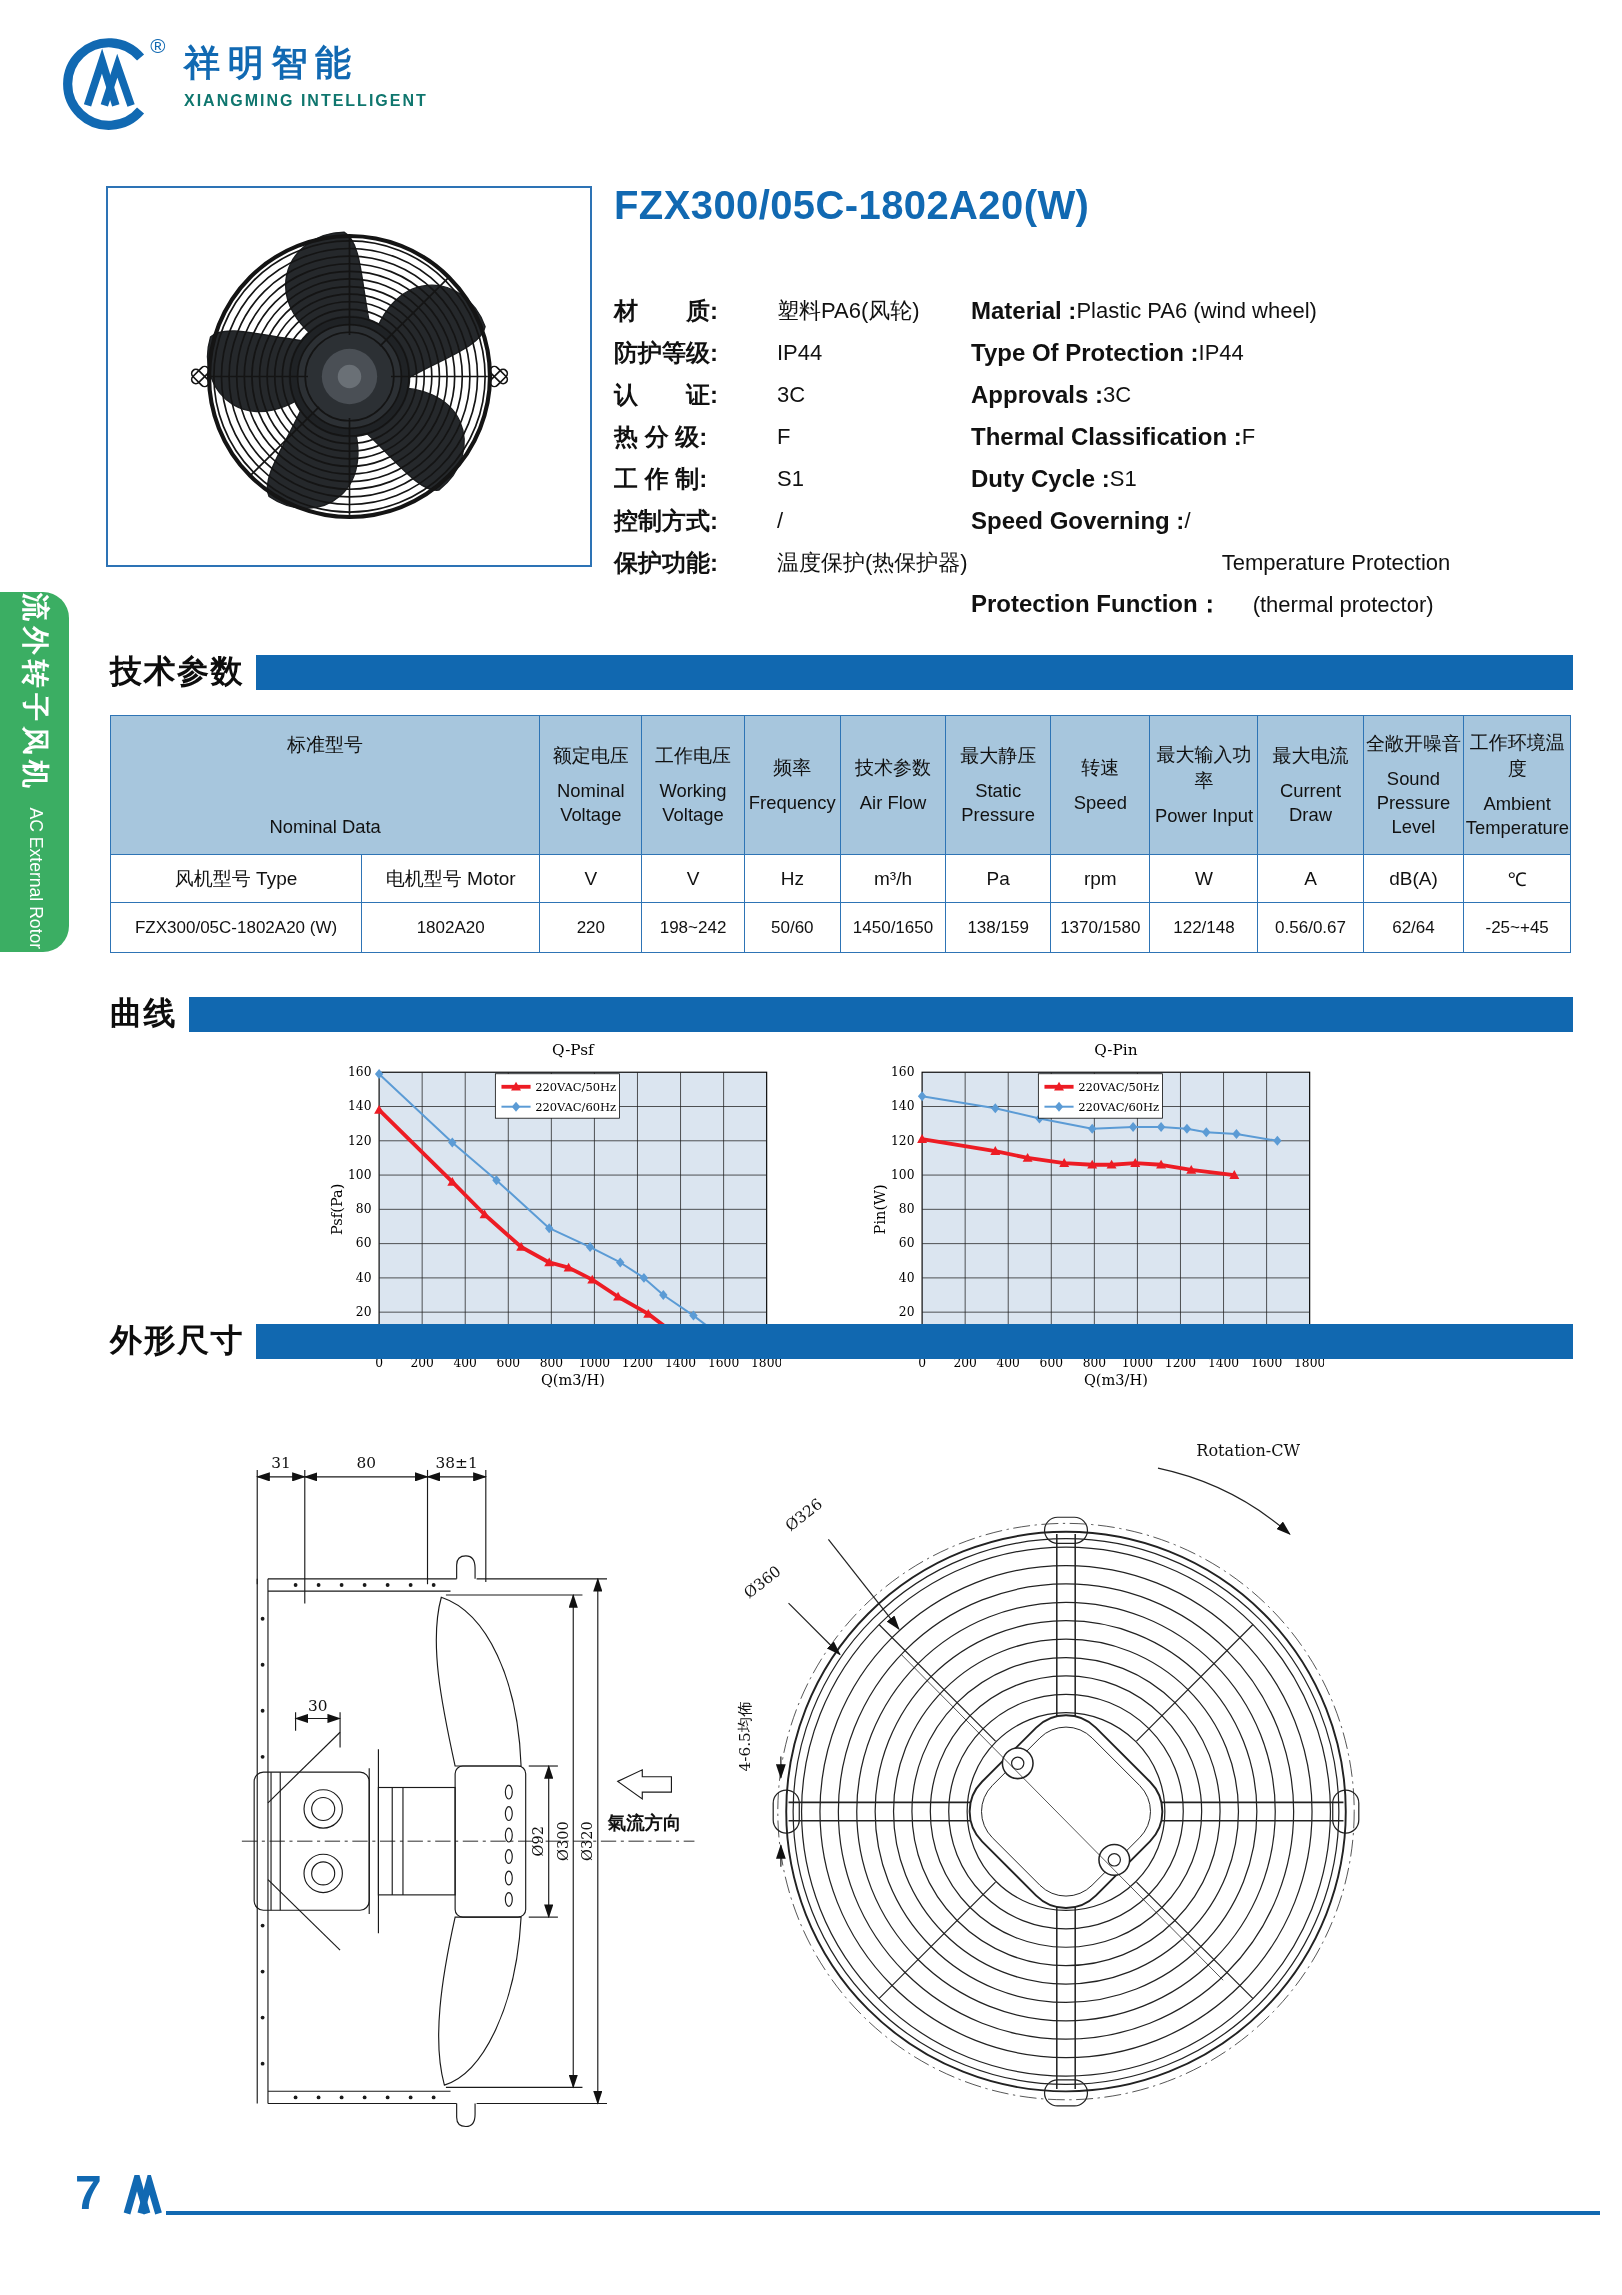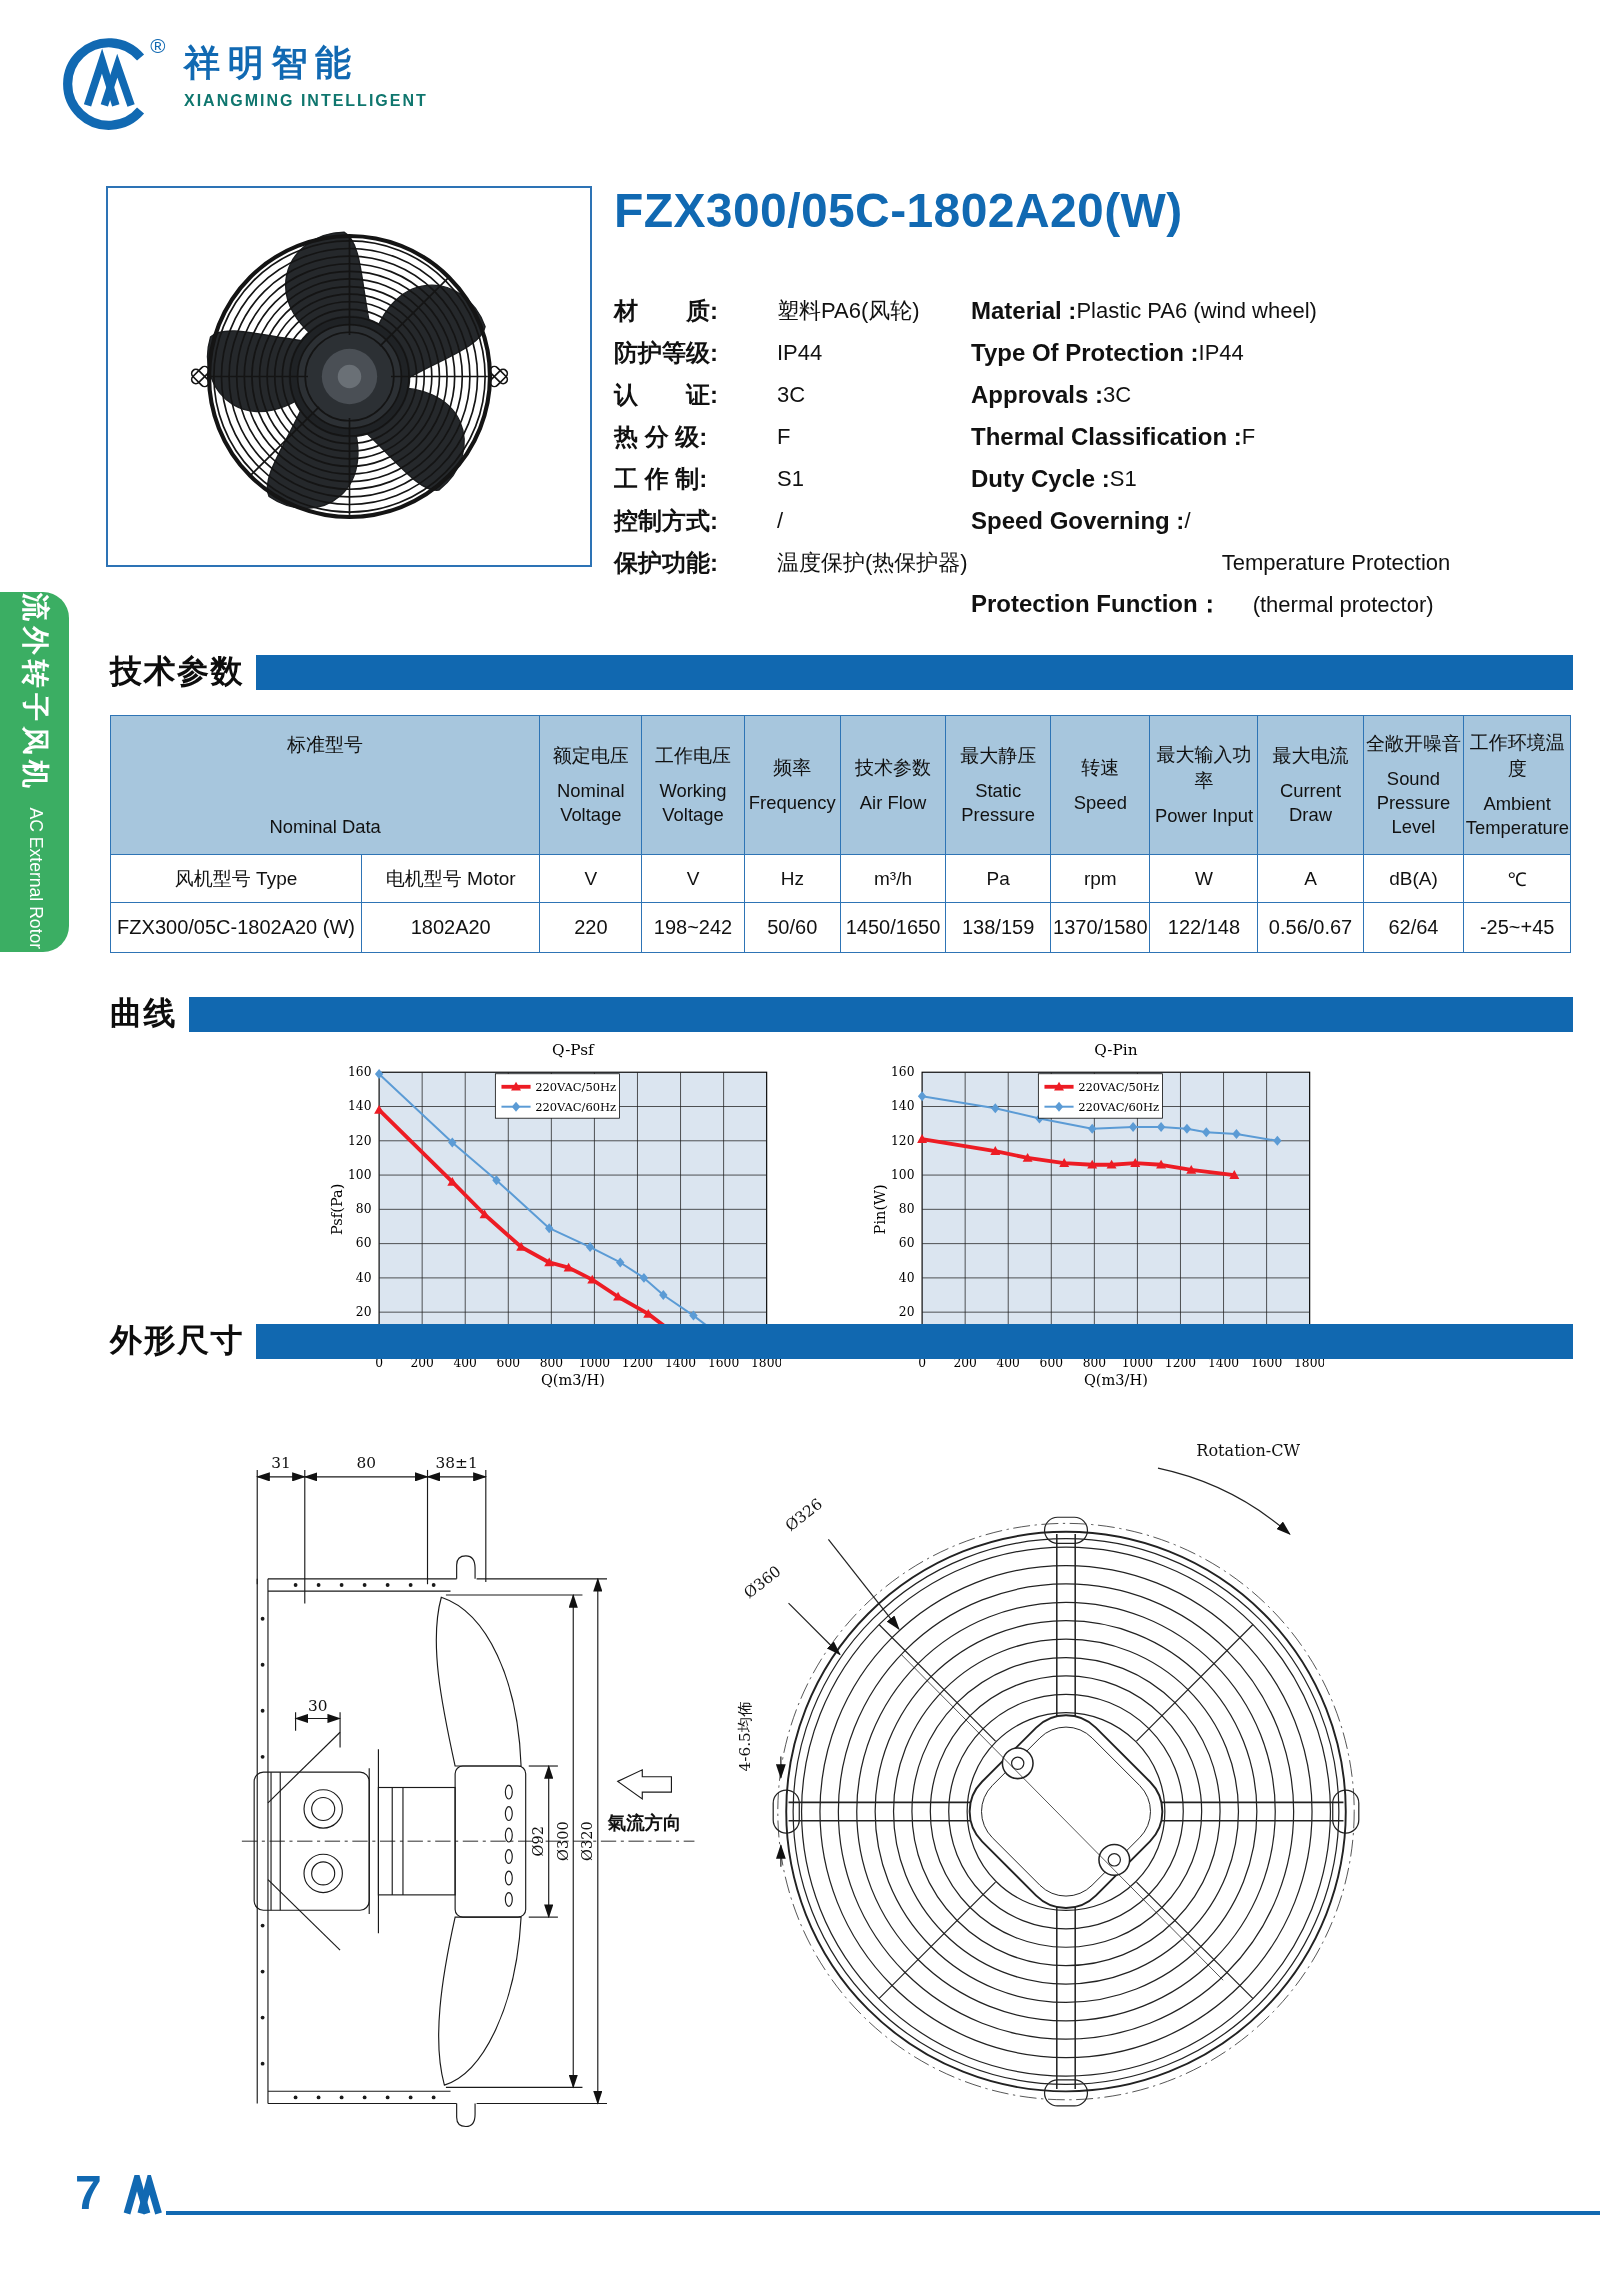--- a/index.html
+++ b/index.html
@@ -15,21 +15,21 @@
   
   .side-tab{left:0;top:592px;width:69px;height:360px;background:#3bae63;border-radius:0 26px 26px 0;}
   .side-inner{position:absolute;width:360px;height:69px;left:50%;top:50%;transform:translate(-50%,-50%) rotate(90deg);display:flex;align-items:center;justify-content:center;gap:14px;white-space:nowrap;}
   .side-cn{color:#fff;font-size:28px;font-weight:700;letter-spacing:5.4px;}
   .side-en{color:#fff;font-size:17.6px;}
 
   
   .photo-frame{left:106px;top:186px;width:482px;height:377px;border:2.3px solid #2d73b5;background:#fff;display:flex;align-items:center;justify-content:center;}
 
   
-  .prod-title{left:614px;top:183px;font-size:48px;font-weight:800;color:#1169b2;letter-spacing:0.4px;}
+  .prod-title{left:614px;top:183px;font-size:40px;font-weight:800;color:#1169b2;letter-spacing:0.4px;}
   .specs{left:614px;top:290px;width:982px;}
   .spec-row{display:grid;grid-template-columns:163px 194px auto;align-items:start;line-height:42px;}
   .cl{font-weight:700;font-size:24px;white-space:pre;}
   .cv{font-size:22px;white-space:nowrap;}
   .en{display:flex;gap:0;align-items:flex-end;}
   .el{font-weight:700;font-size:24px;white-space:nowrap;}
   .ev{font-size:22px;}
   .ev2{display:block;padding-left:31px;line-height:41px;}
 
   
@@ -39,21 +39,21 @@
 
   
   .ptable{left:110px;top:715px;width:1461px;}
   table{border-collapse:collapse;width:100%;table-layout:fixed;}
   th,td{border:1.5px solid #2e74b5;text-align:center;vertical-align:middle;font-weight:400;padding:1.5px;}
   thead th{background:#a7c6dd;height:135px;}
   th .hcn{font-size:19px;line-height:26px;}
   th .hen{font-size:18.4px;line-height:24px;margin-top:9.2px;}
   th.merged .hen{margin-top:57px;}
   tr.units td{height:44px;font-size:19px;background:#fff;}
-  tr.data td{height:46px;font-size:20px;background:#fff;}
+  tr.data td{height:46px;font-size:17px;background:#fff;}
 
   
   .chart{width:453px;height:360px;}
   .chart1{left:328px;top:1037px;}
   .chart2{left:871px;top:1037px;}
 
   
   .drawL{left:211px;top:1450px;}
   .drawR{left:721px;top:1436px;}
   svg text.dim{font-family:"DejaVu Serif",serif;fill:#111;}

